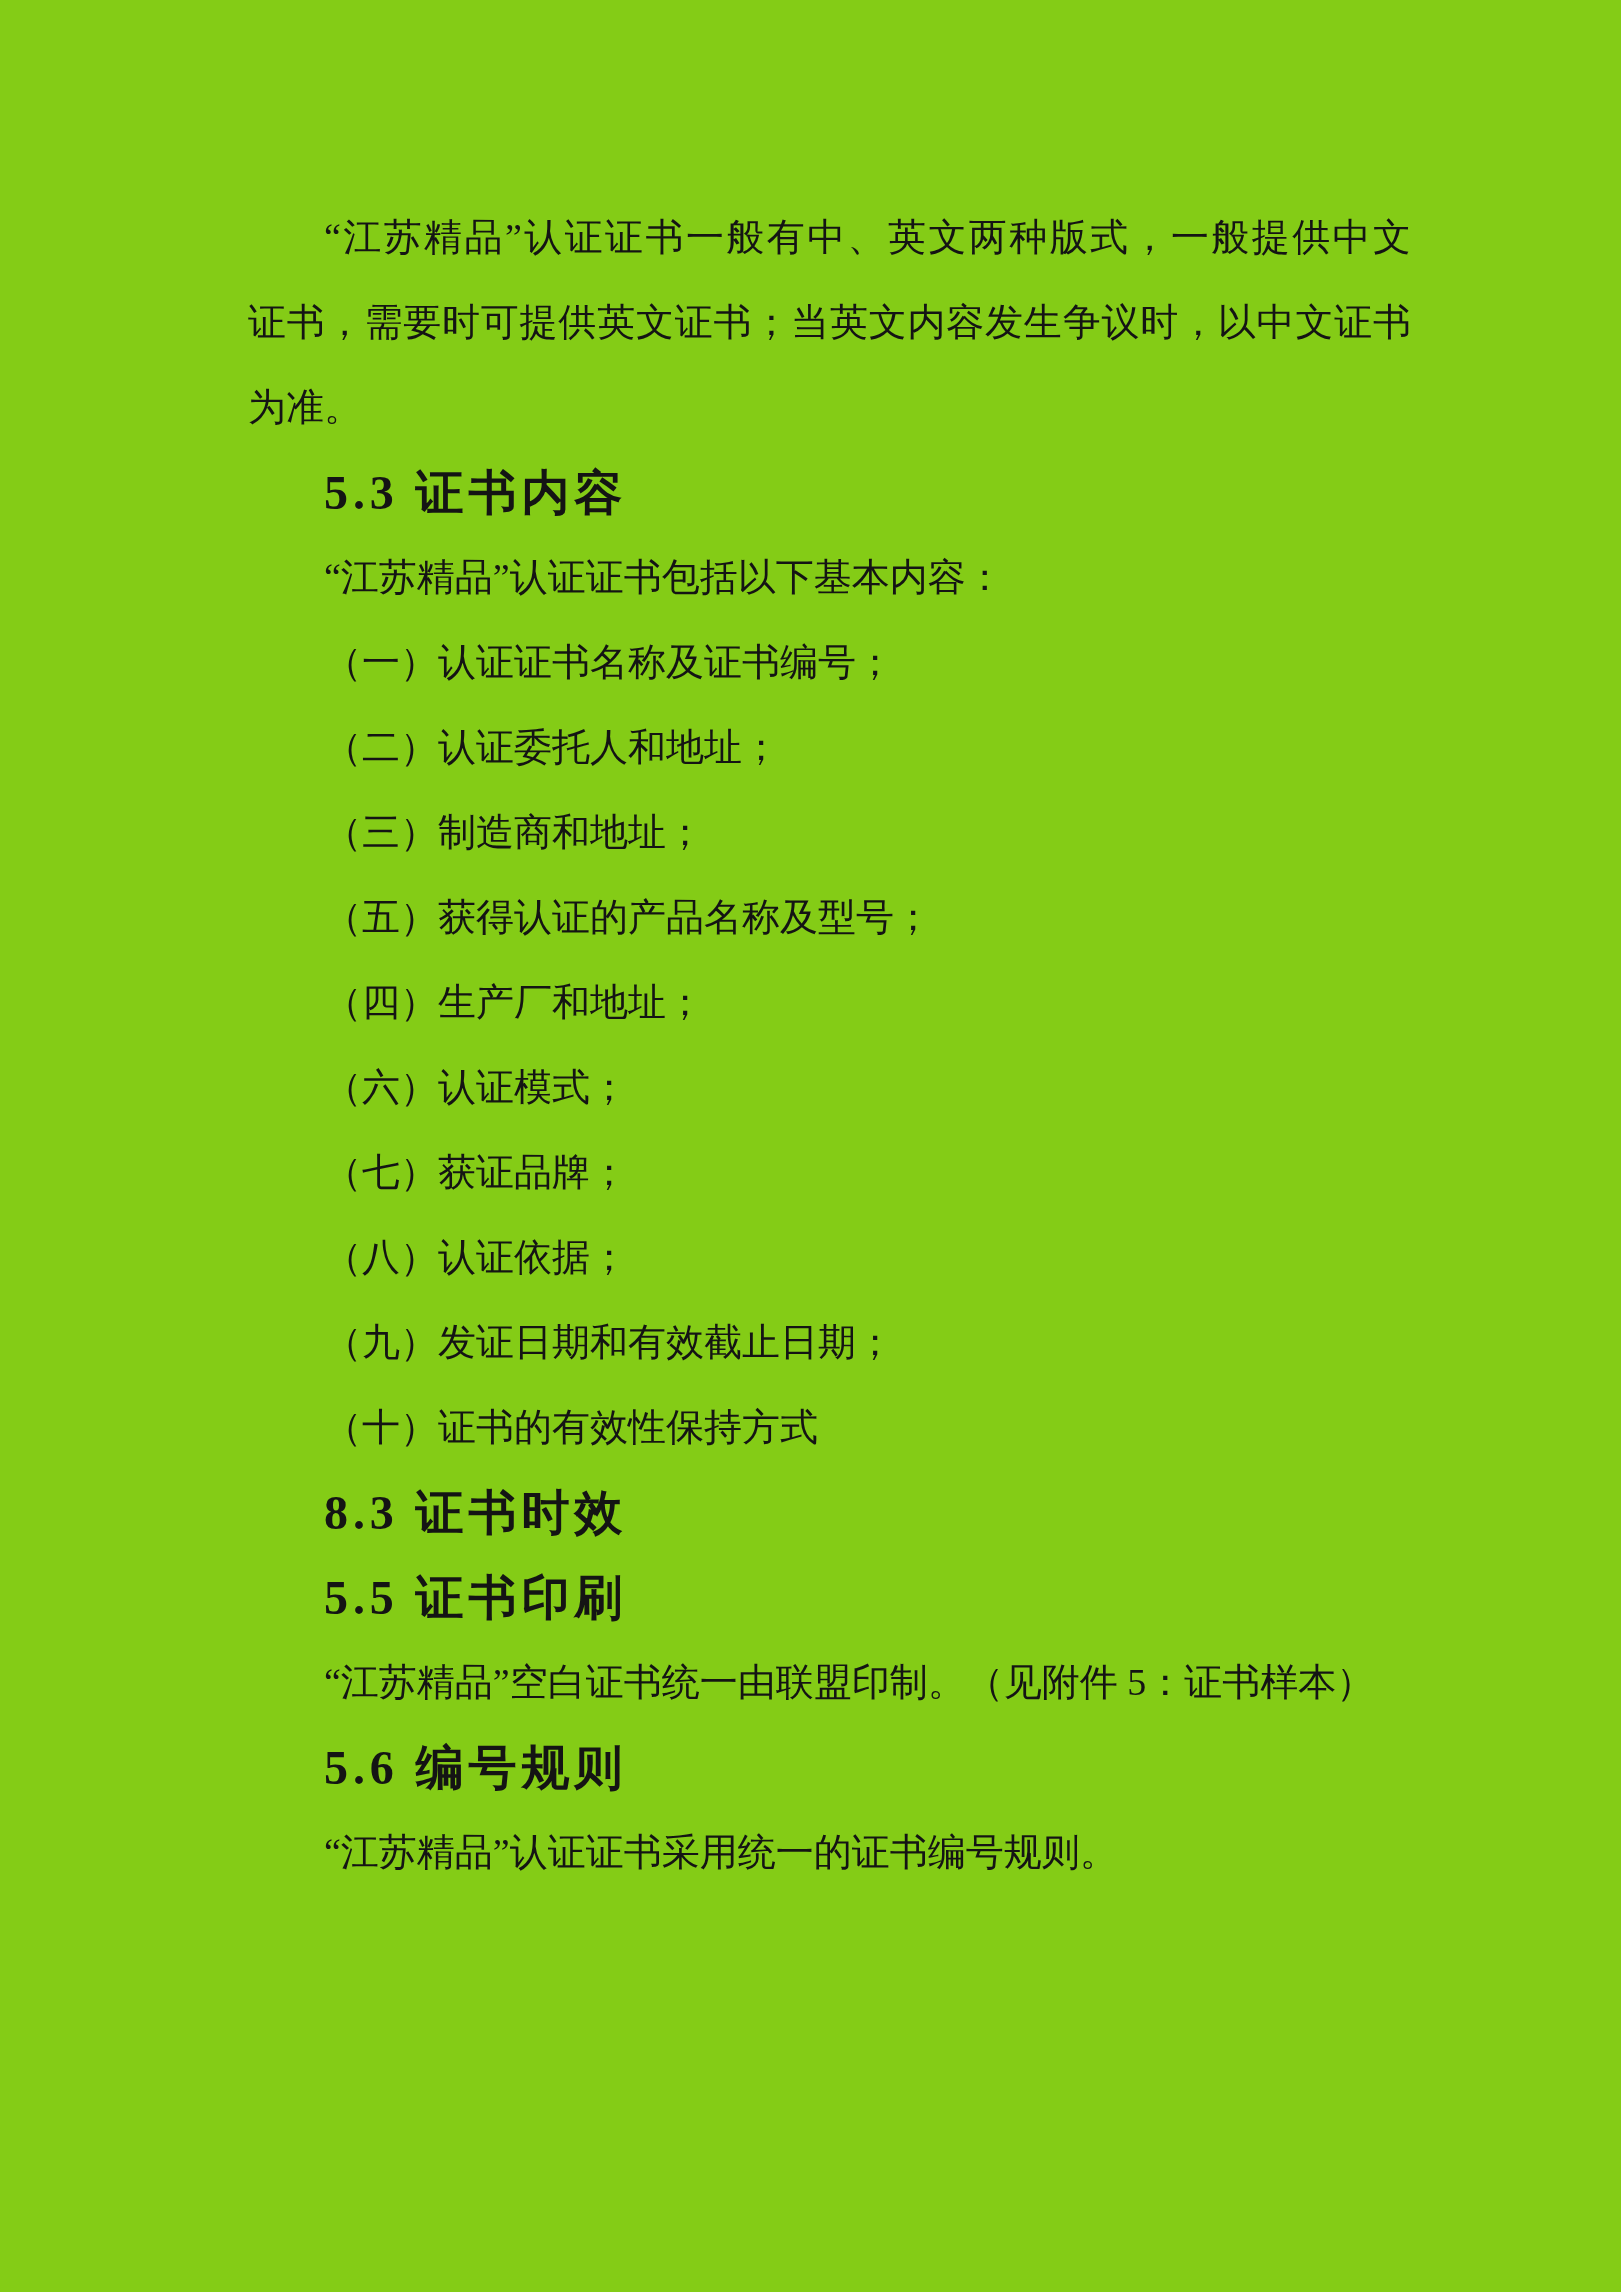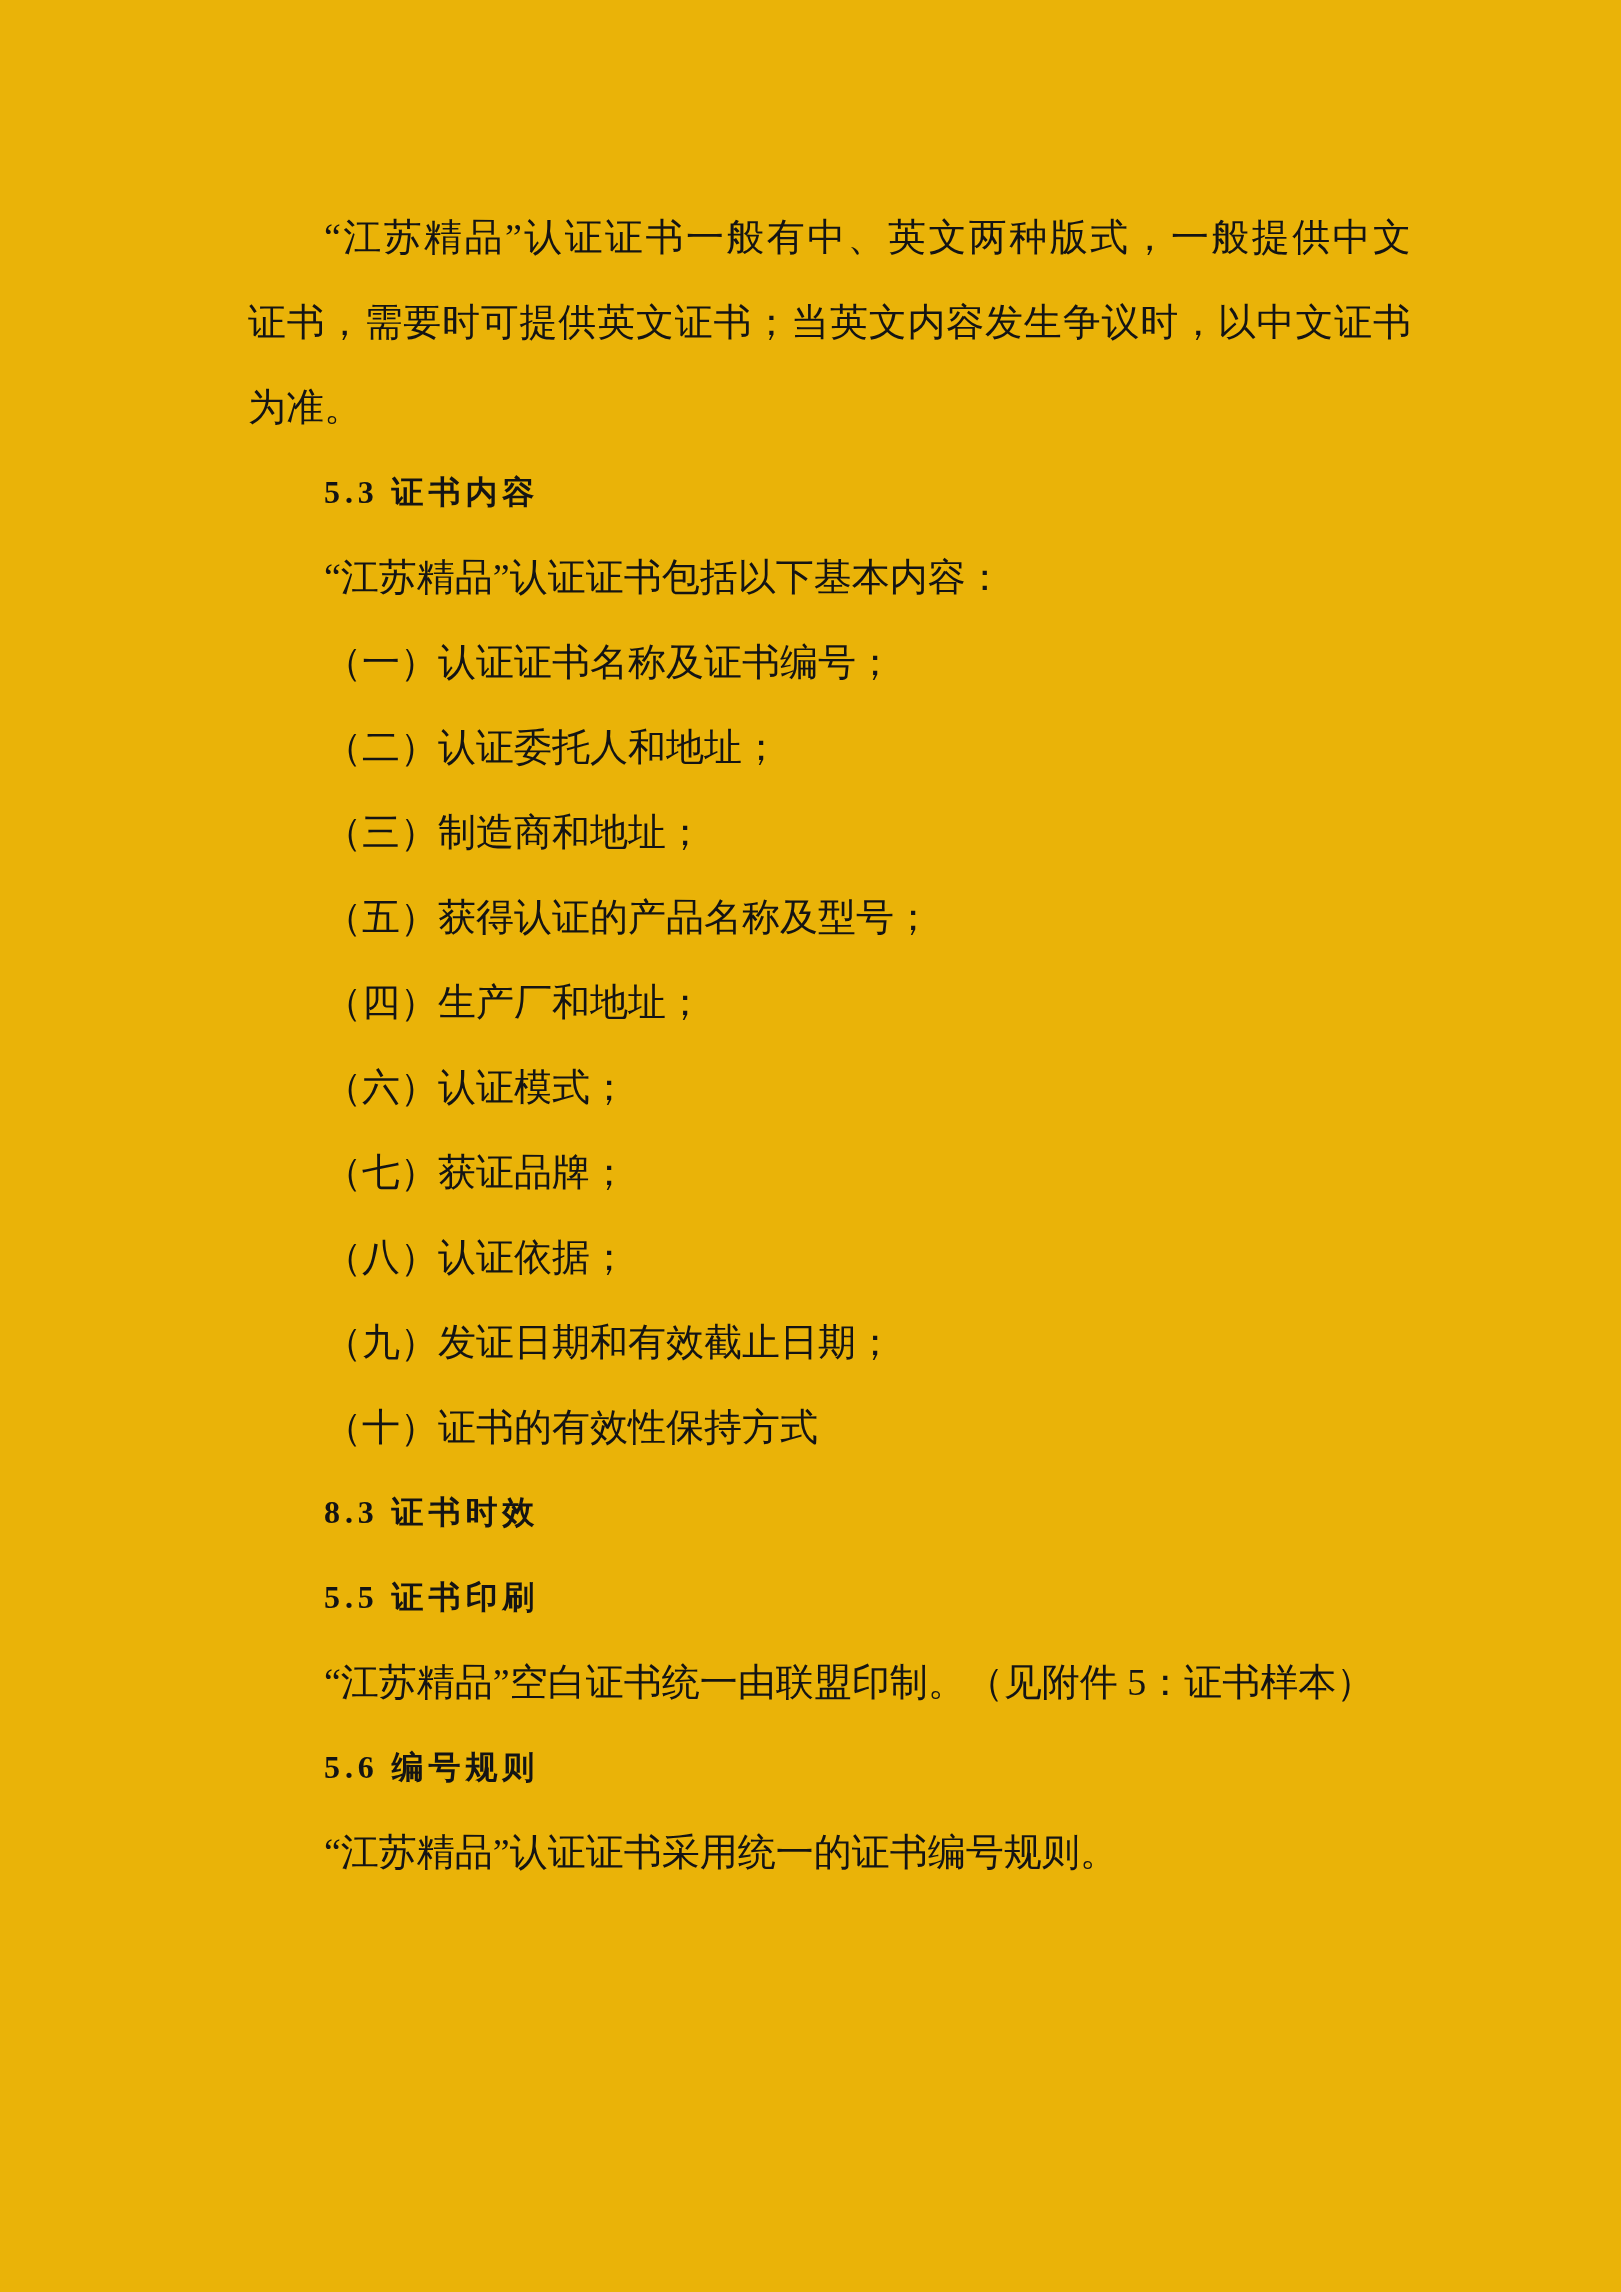--- a/index.html
+++ b/index.html
@@ -7,21 +7,21 @@
   body {
     width: 1621px;
     height: 2293px;
     background: #f4f4f4;
     font-family: "Liberation Serif", "DejaVu Serif", serif;
   }
   .page {
     position: relative;
     width: 1621px;
     height: 2293px;
-    background: #eab308;
+    background: #84cc16;
     color: #141414;
     font-size: 38px;
     line-height: 85px;
     overflow: hidden;
   }
   .content {
     position: absolute;
     left: 248px;
     top: 195px;
     width: 1163px;
@@ -34,21 +34,21 @@
   }
   .indent { text-indent: 76px; }
   .fill {
     white-space: normal;
     text-align: justify;
     text-align-last: justify;
     text-justify: inter-character;
   }
   .heading {
     font-weight: 700;
-    font-size: 32px;
+    font-size: 48px;
     letter-spacing: 4.9px;
   }
 </style>
 </head>
 <body>
 
 <main class="page">
   <section class="content">
 
     <p class="ln indent fill">“江苏精品”认证证书一般有中、英文两种版式，一般提供中文</p>

